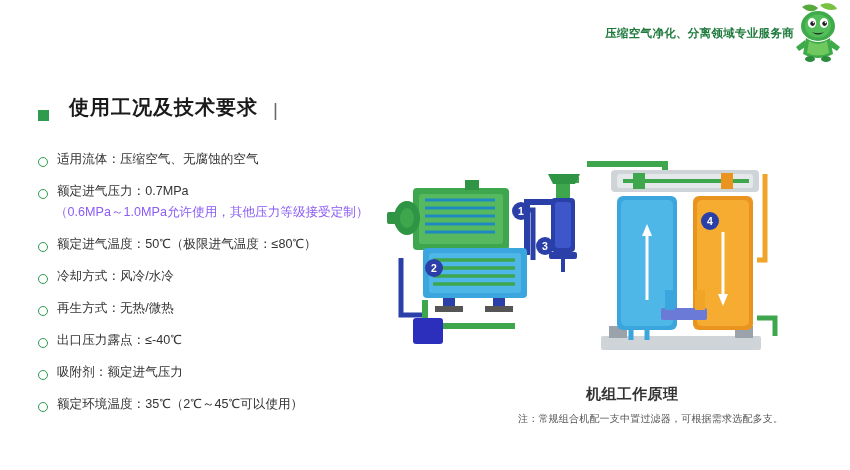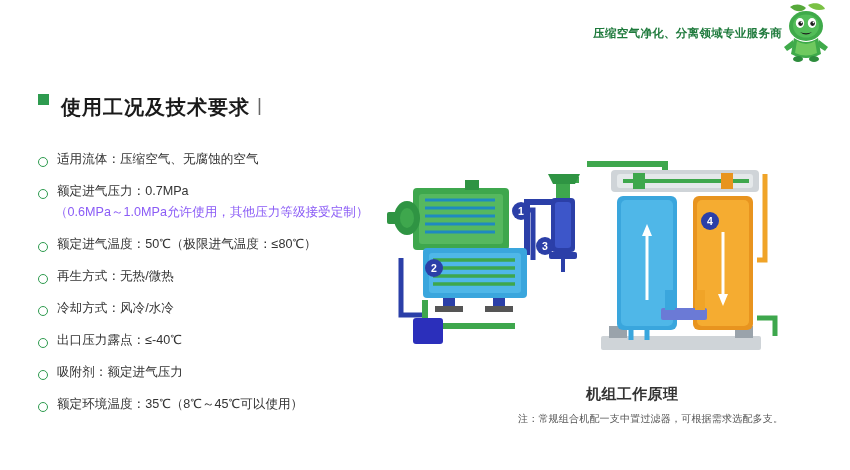--- a/index.html
+++ b/index.html
@@ -13,21 +13,21 @@
     font-family: "Liberation Sans", sans-serif;
     color: #333333;
     overflow: hidden;
     position: relative;
   }
 
   
   .header {
     position: absolute;
     top: 0;
-    right: 12px;
+    right: 0;
     width: 420px;
     height: 66px;
     text-decoration: underline;
   }
   .header-tagline {
     position: absolute;
     right: 56px;
     top: 26px;
     font-size: 11.5px;
     color: #1e7a3c;
@@ -42,21 +42,22 @@
     width: 56px;
     height: 62px;
   }
 
   
   .title-row {
     position: absolute;
     left: 38px;
     top: 94px;
     display: flex;
-    align-items: flex-start;
+    align-items: flex-end;
+    gap: 8px;
   }
   .title-bullet {
     width: 11px;
     height: 11px;
     background: #2e9b4f;
     margin-right: 12px;
     flex: none;
   }
   .title-cn {
     font-size: 20px;
@@ -197,41 +198,41 @@
     <div style="height:13px;"></div>
   </div>
 
   <div class="spec-item">
     <span class="spec-ring"></span>
     <span class="spec-text">额定进气温度：50℃（极限进气温度：≤80℃）</span>
   </div>
 
   <div class="spec-item">
     <span class="spec-ring"></span>
+    <span class="spec-text">冷却方式：风冷/水冷</span>
+  </div>
+
+  <div class="spec-item">
+    <span class="spec-ring"></span>
     <span class="spec-text">再生方式：无热/微热</span>
   </div>
 
   <div class="spec-item">
     <span class="spec-ring"></span>
-    <span class="spec-text">冷却方式：风冷/水冷</span>
-  </div>
-
-  <div class="spec-item">
-    <span class="spec-ring"></span>
     <span class="spec-text">出口压力露点：≤-40℃</span>
   </div>
 
   <div class="spec-item">
     <span class="spec-ring"></span>
     <span class="spec-text">吸附剂：额定进气压力</span>
   </div>
 
   <div class="spec-item">
     <span class="spec-ring"></span>
-    <span class="spec-text">额定环境温度：35℃（8℃～45℃可以使用）</span>
+    <span class="spec-text">额定环境温度：35℃（2℃～45℃可以使用）</span>
   </div>
 
 </div>
 
 <div class="diagram">
   <svg width="470" height="230" viewBox="0 0 470 230">
 
     <g stroke="#2b3fa8" stroke-width="5" fill="none">
 
       <path d="M36 118 L36 175 L60 175"></path>

